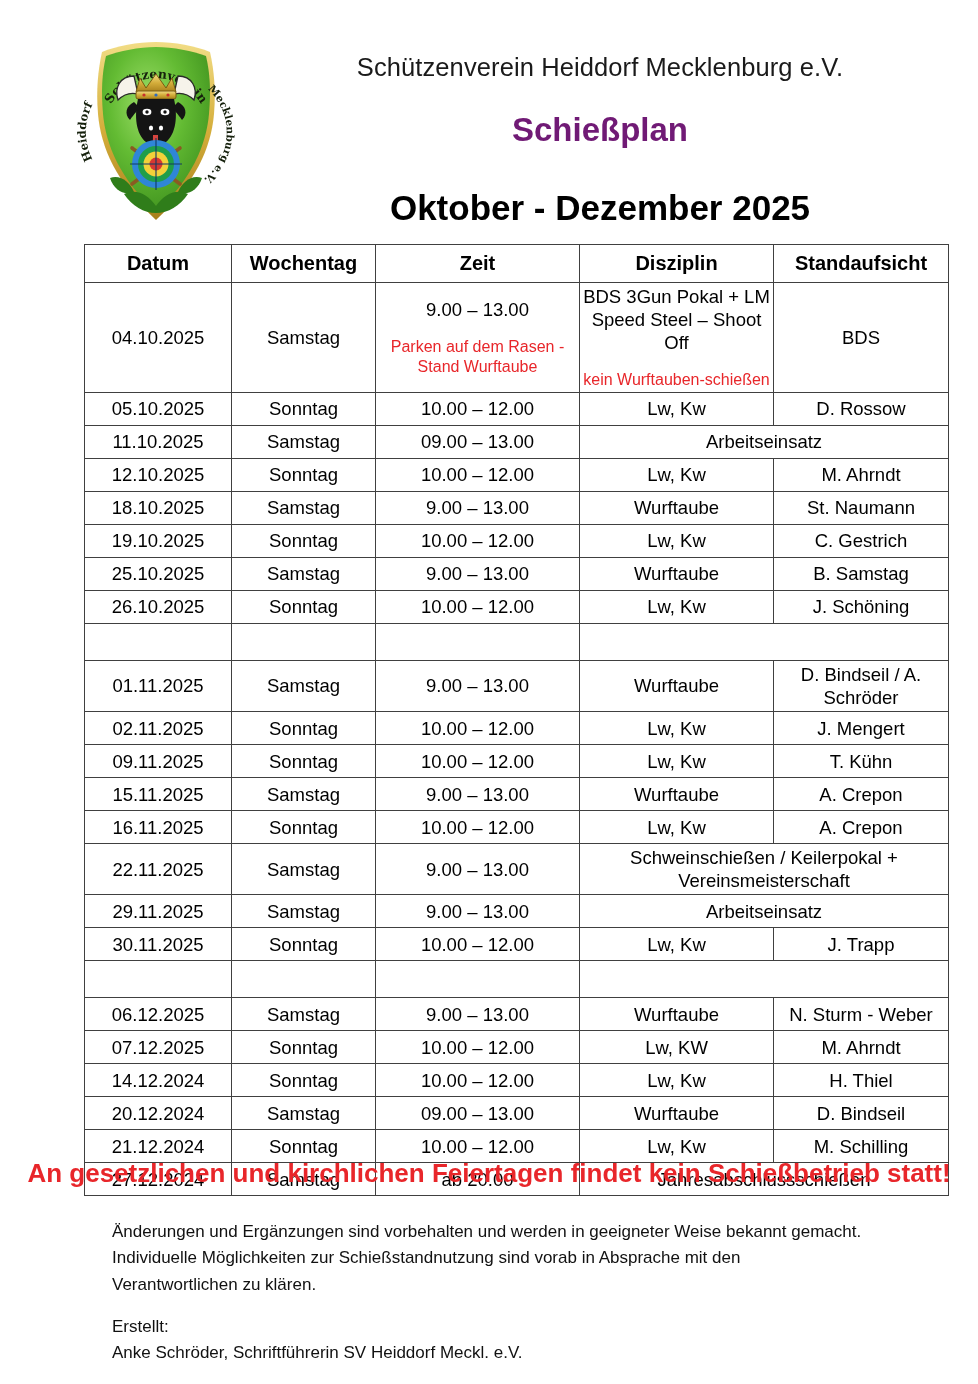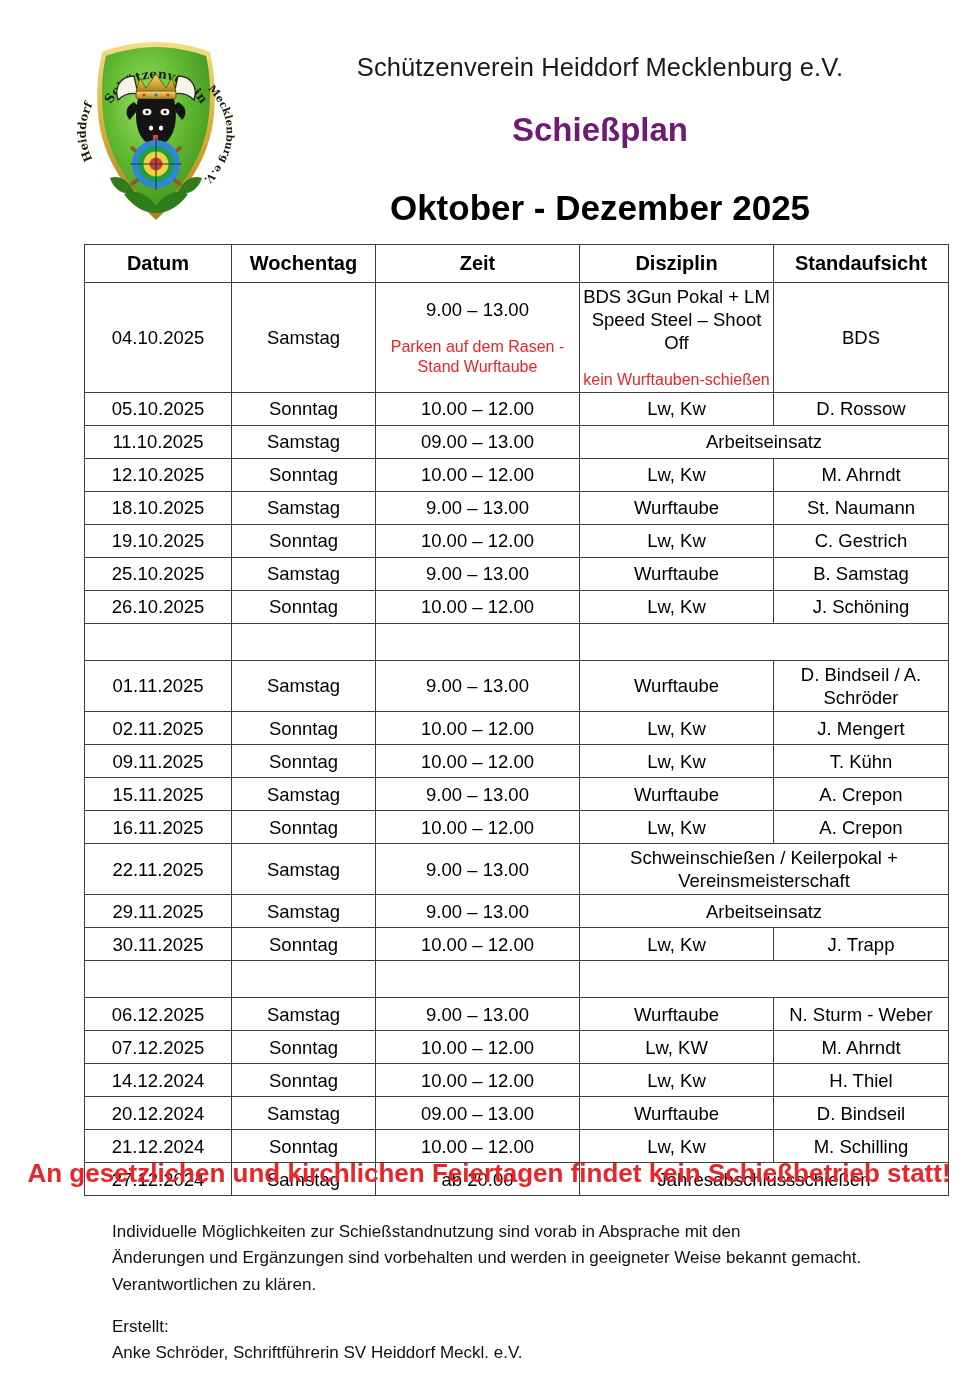--- a/index.html
+++ b/index.html
@@ -404,20 +404,20 @@
         <td class="cell">Samstag</td>
         <td class="cell">ab 20.00</td>
         <td class="cell red" colspan="2">Jahresabschlussschießen</td>
       </tr>
     </tbody>
 </table>
 
 <div class="footer">
   <div class="warn-line">An gesetzlichen und kirchlichen Feiertagen findet kein Schießbetrieb statt!</div>
   <div class="note-block">
+    <div>Änderungen und Ergänzungen sind vorbehalten und werden in geeigneter Weise bekannt gemacht.</div>
     <div>Individuelle Möglichkeiten zur Schießstandnutzung sind vorab in Absprache mit den</div>
-    <div>Änderungen und Ergänzungen sind vorbehalten und werden in geeigneter Weise bekannt gemacht.</div>
     <div>Verantwortlichen zu klären.</div>
     <div class="gap"></div>
     <div>Erstellt:</div>
     <div>Anke Schröder, Schriftführerin SV Heiddorf Meckl. e.V.</div>
   </div>
 </div>
 
 </body></html>

